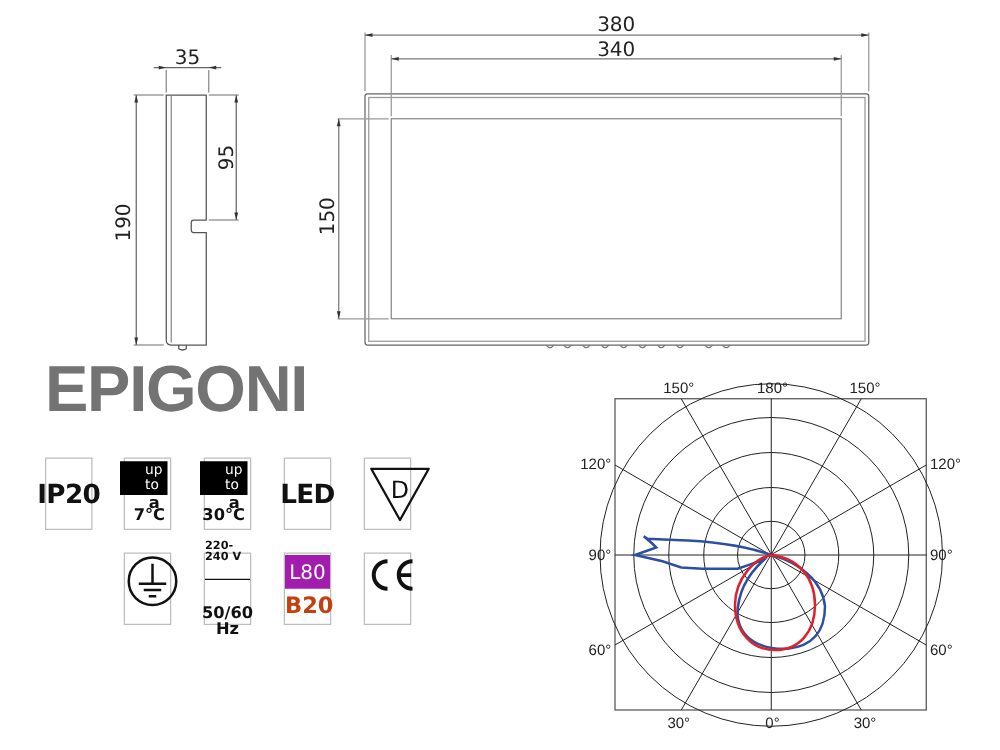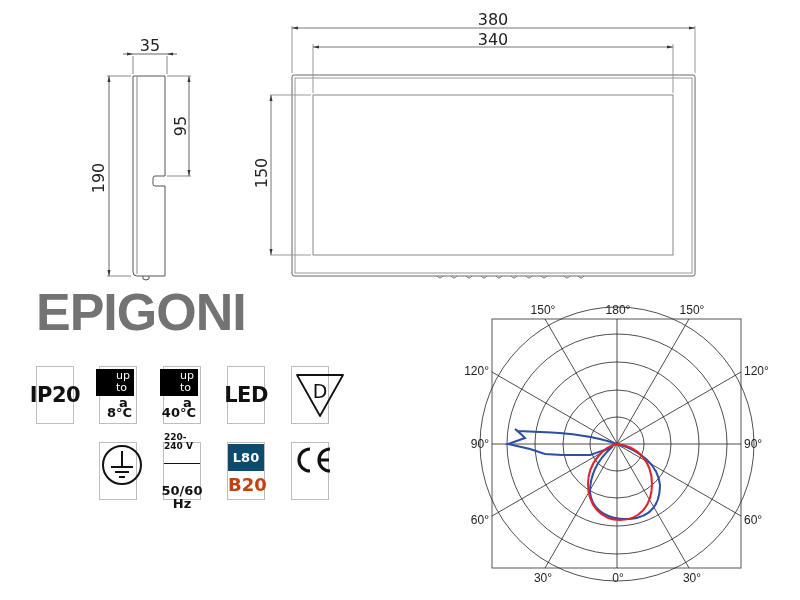--- a/index.html
+++ b/index.html
@@ -23,21 +23,21 @@
       font-size: 11px; padding: 1px 4px 2px 20px; line-height: 1.1;
     }
     .ta-t { position: absolute; left: 5px; top: 3px; font-size: 26px; font-family: "DejaVu Serif", serif; color: #555; }
     .ta-a { position: absolute; left: 19px; top: 28px; font-size: 13px; font-weight: bold; }
     .ta-val { position: absolute; right: 4px; bottom: 3px; font-size: 13px; font-weight: bold; }
     .volt { flex-direction: column; line-height: 1.0; }
     .volt .v1 { font-size: 9px; font-weight: bold; border-bottom: 1.5px solid #111; padding-bottom: 12px; margin-bottom: 20px; }
     .volt .v2 { font-size: 13px; font-weight: bold; }
     .volt .v3 { font-size: 13px; font-weight: bold; }
     .lb { flex-direction: column; padding: 0; }
-    .lb .l { background: #0c4a6e; color: #fff; width: 100%; text-align: center; font-weight: bold; font-size: 13px; height: 27px; line-height: 27px; }
+    .lb .l { background: #a21caf; color: #fff; width: 100%; text-align: center; font-weight: normal; font-size: 16px; height: 27px; line-height: 27px; }
     .lb .b { color: #c2410c; width: 100%; text-align: center; font-weight: bold; font-size: 18px; height: 28px; line-height: 28px; }
     .polar-label { font-family: "Liberation Sans", sans-serif; font-size: 12px; fill: #222; }
   </style>
 </head>
 <body>
 
 <svg width="800" height="600" viewBox="0 0 800 600">
 
   <g stroke="#555" fill="none" stroke-width="1">
 
@@ -159,28 +159,28 @@
 <div class="title">EPIGONI</div>
 
 <div class="badge" style="left:36px; top:366px;">
   <span class="big">IP20</span>
 </div>
 
 <div class="badge" style="left:99px; top:366px;">
   <span class="ta-t">t</span>
   <span class="ta-a">a</span>
   <span class="ta-up">up to</span>
-  <span class="ta-val">8°C</span>
+  <span class="ta-val">7°C</span>
 </div>
 
 <div class="badge" style="left:163px; top:366px;">
   <span class="ta-t">t</span>
   <span class="ta-a">a</span>
   <span class="ta-up">up to</span>
-  <span class="ta-val">40°C</span>
+  <span class="ta-val">30°C</span>
 </div>
 
 <div class="badge" style="left:227px; top:366px;text-align:right;">
   <span class="big">LED</span>
 </div>
 
 <div class="badge" style="left:291px; top:366px;">
   <svg width="58" height="58" viewBox="0 0 58 58" style="position:absolute;left:-1px;top:-1px;">
     <polygon points="6,9 52,9 29,50" fill="none" stroke="#111" stroke-width="1.8" stroke-linejoin="round"></polygon>
     <text x="29" y="32" text-anchor="middle" font-family="DejaVu Sans, sans-serif" font-size="19" fill="#111">D</text>

